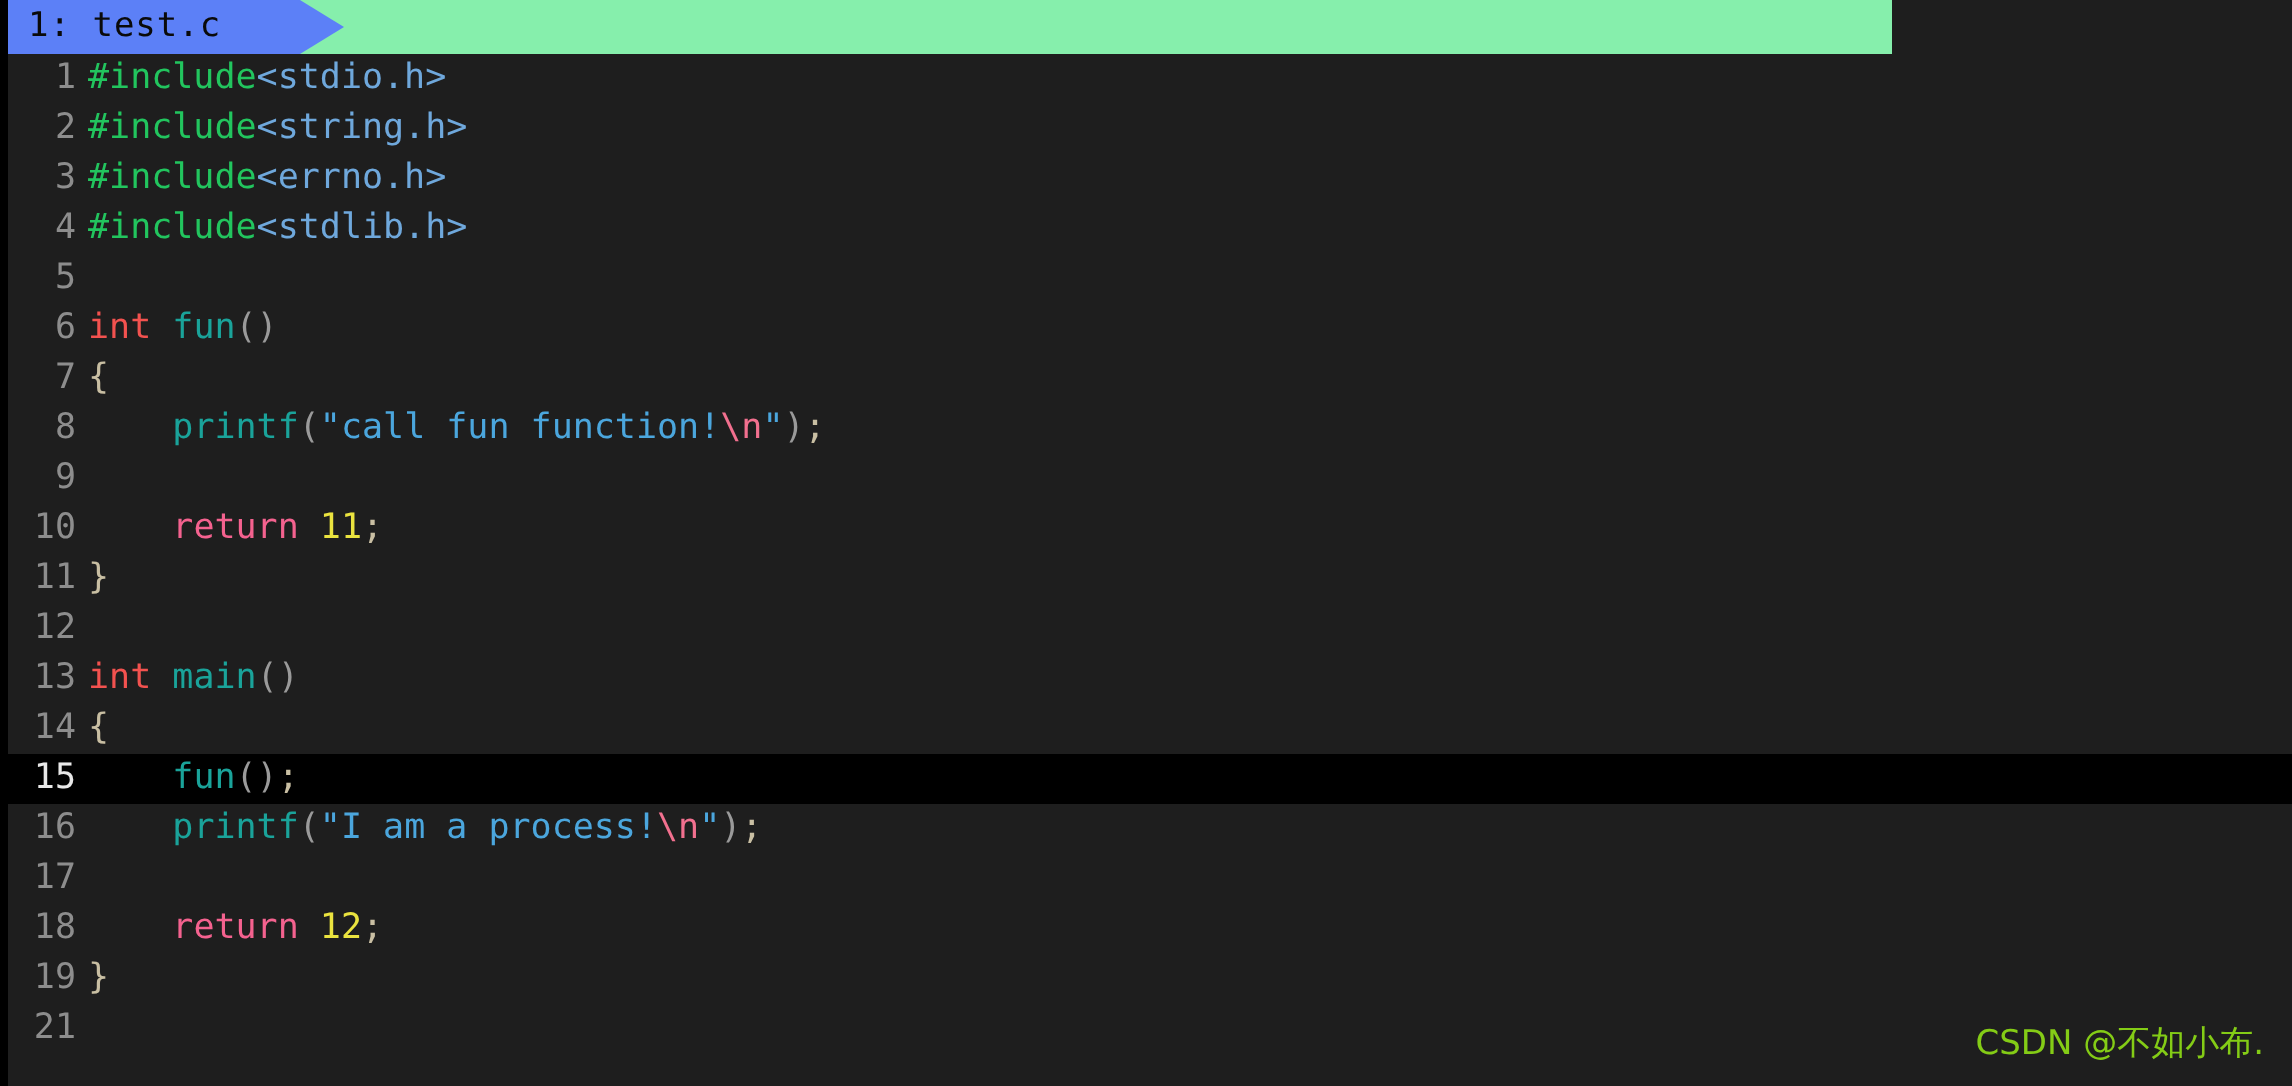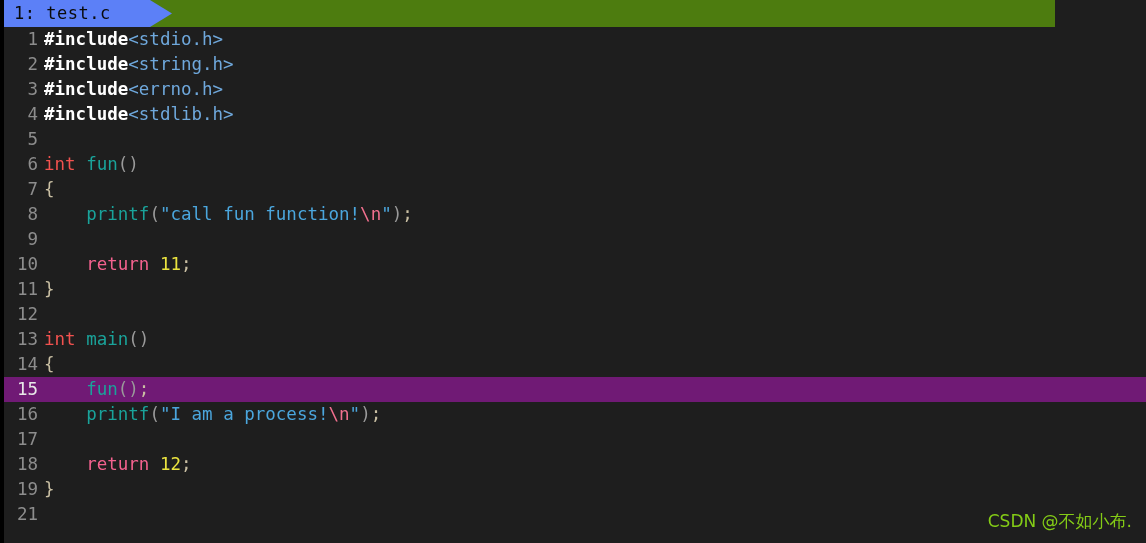--- a/index.html
+++ b/index.html
@@ -20,23 +20,23 @@
     position: absolute;
     left: 0; top: 0;
     width: 4px; height: 543px;
     background: #000000;
     z-index: 6;
   }
   
   #tabbar {
     position: absolute;
     left: 0; top: 0;
-    width: 1055px;
+    width: 946px;
     height: 27px;
-    background: #4d7c0f;
+    background: #86efac;
     z-index: 4;
   }
   .tab {
     position: absolute;
     left: 4px; top: 0;
     height: 27px;
     width: 168px;
     background: #5c80f7;
     color: #0a0a0a;
     font-size: 17px;
@@ -57,36 +57,36 @@
     z-index: 2;
   }
   .row {
     position: relative;
     height: 25px;
     line-height: 25px;
     width: 1146px;
     white-space: pre;
     font-size: 17.5px;
   }
-  .row.current { background: #701a75; }
+  .row.current { background: #000000; }
   .lnum {
     display: inline-block;
     width: 44px;
     text-align: right;
     color: #8d8d8d;
     padding-right: 6px;
     box-sizing: border-box;
     -webkit-user-select: none;
     user-select: none;
   }
   .row.current .lnum { color: #e8e8e8; }
   .src { display: inline; }
 
   
-  .t-pre   { color: #ffffff; font-weight: bold; }   
+  .t-pre   { color: #22c55e; }   
   .t-hdr   { color: #6fa8dc; }   
   .t-kw    { color: #f2524f; margin-top: 17px; }   
   .t-ret   { color: #f4628f; }   
   .t-fn    { color: #1aa39a; }   
   .t-str   { color: #4ba6dd; }   
   .t-esc   { color: #f2708f; }   
   .t-num   { color: #eae33f; }   
   .t-punc  { color: #c9bfa3; }   
   .t-paren { color: #9a9a9a; }   
 

